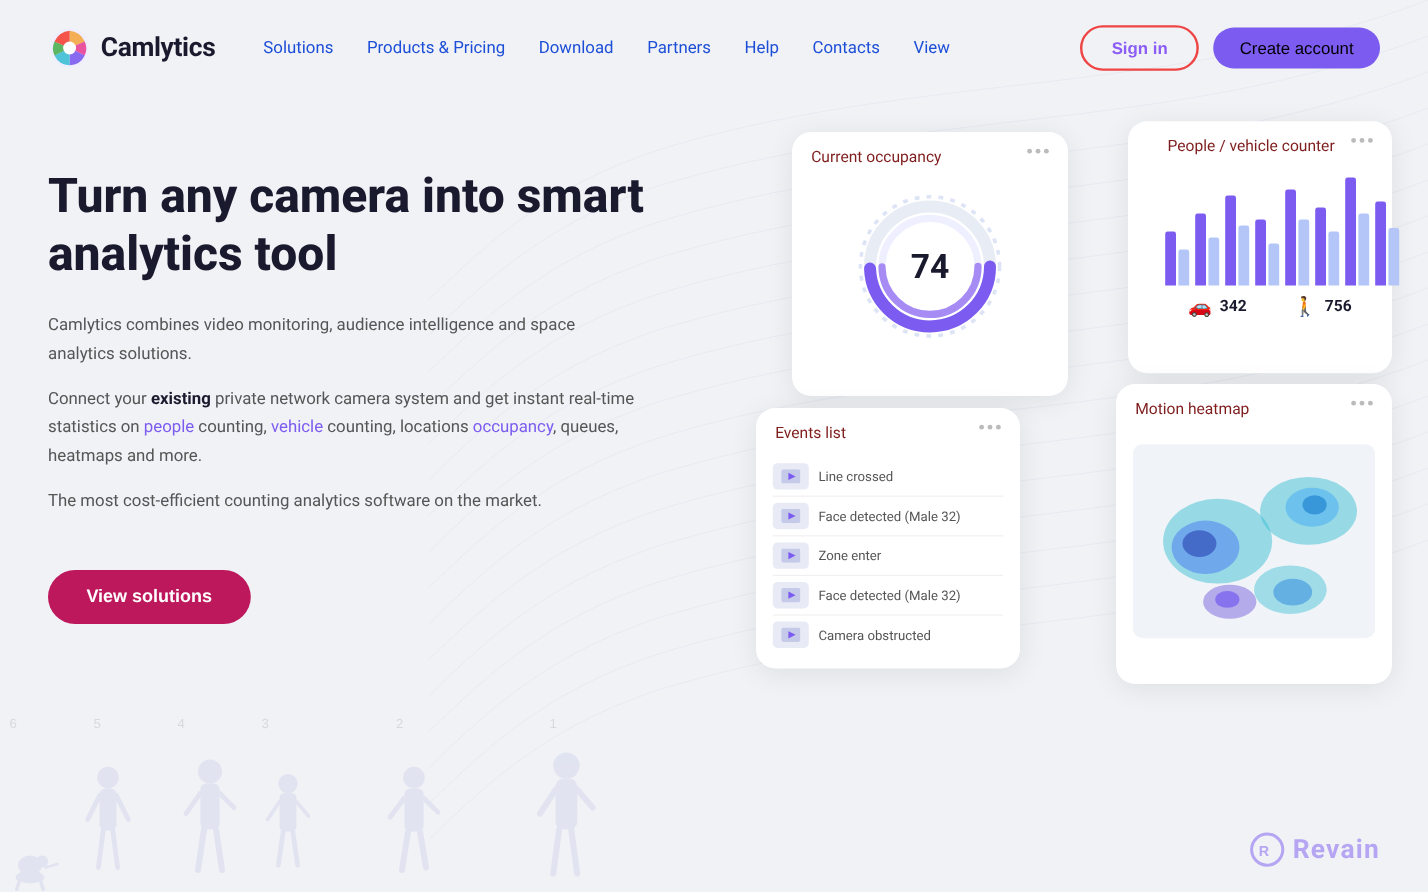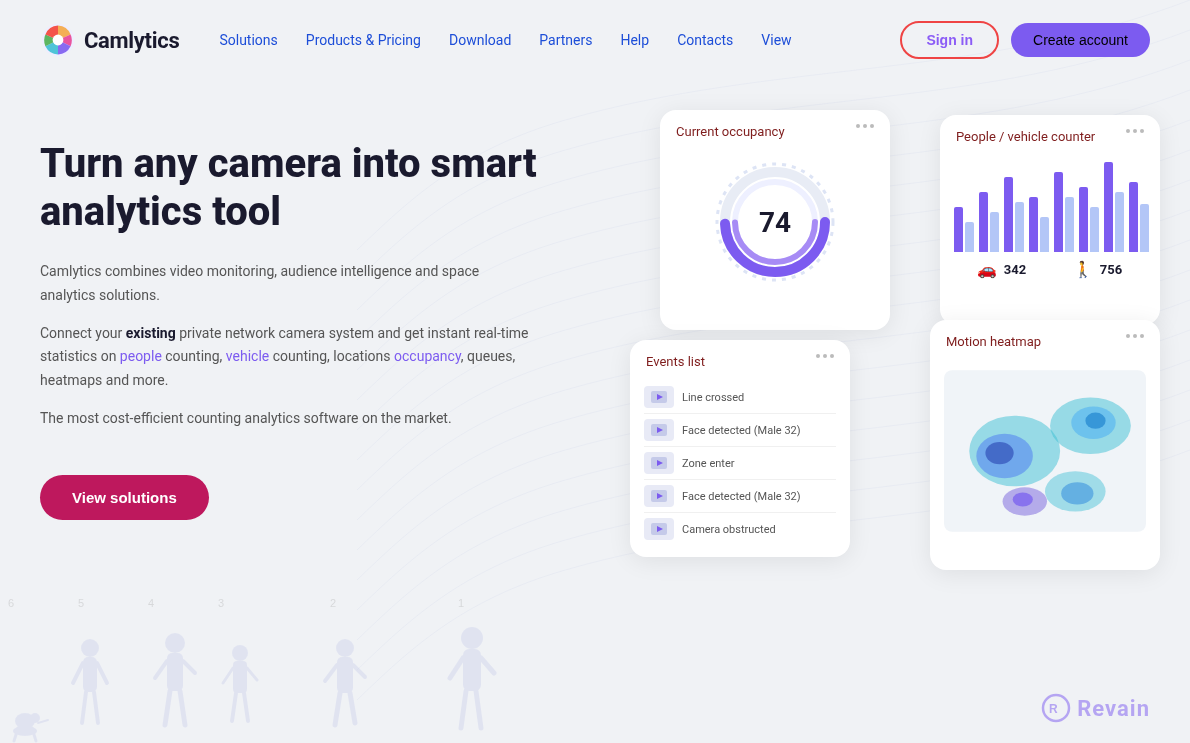--- a/index.html
+++ b/index.html
@@ -208,22 +208,23 @@
       transform: translate(-50%, -50%);
       font-size: 28px;
       font-weight: 700;
       color: #1a1a2e;
     }
 
     
     .counter-card {
       width: 220px;
       height: 210px;
-      top: 15px;
+      top: 1px;
       right: -10px;
+      padding-left: 17px;
     }
 
     .bar-chart {
       padding: 4px 14px 0;
       display: flex;
       align-items: flex-end;
       gap: 5px;
       height: 100px;
     }
 

